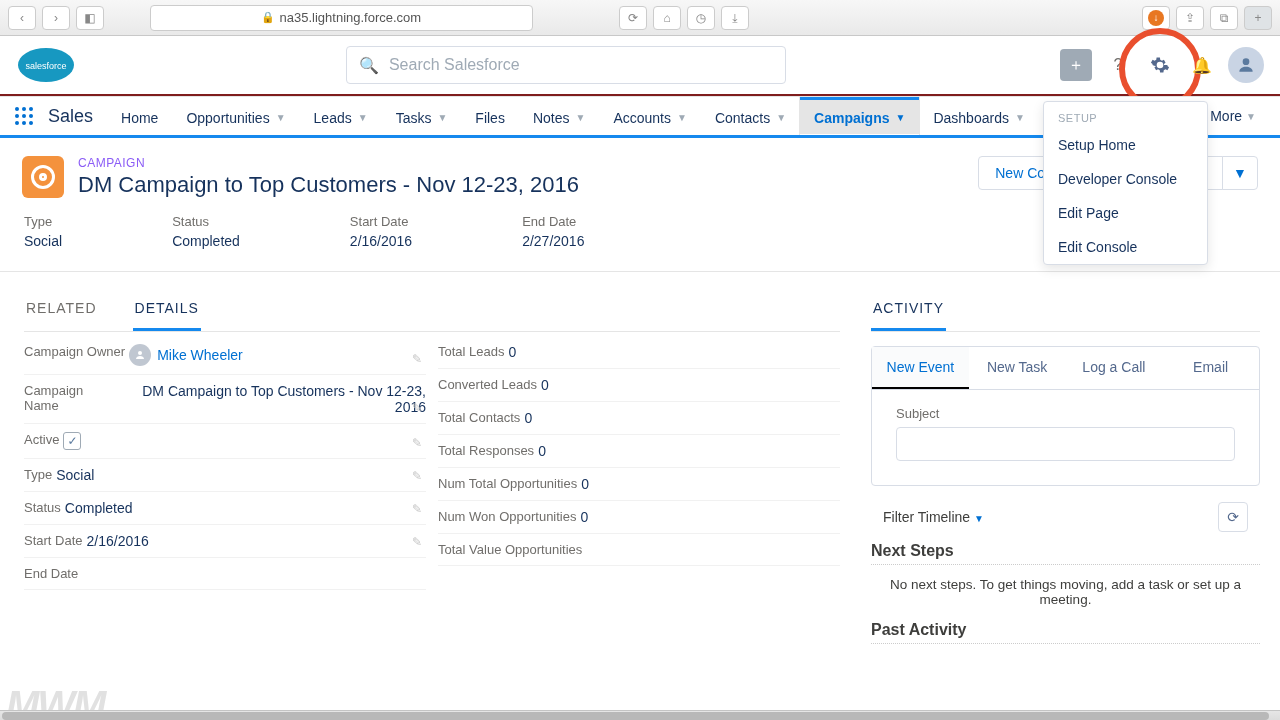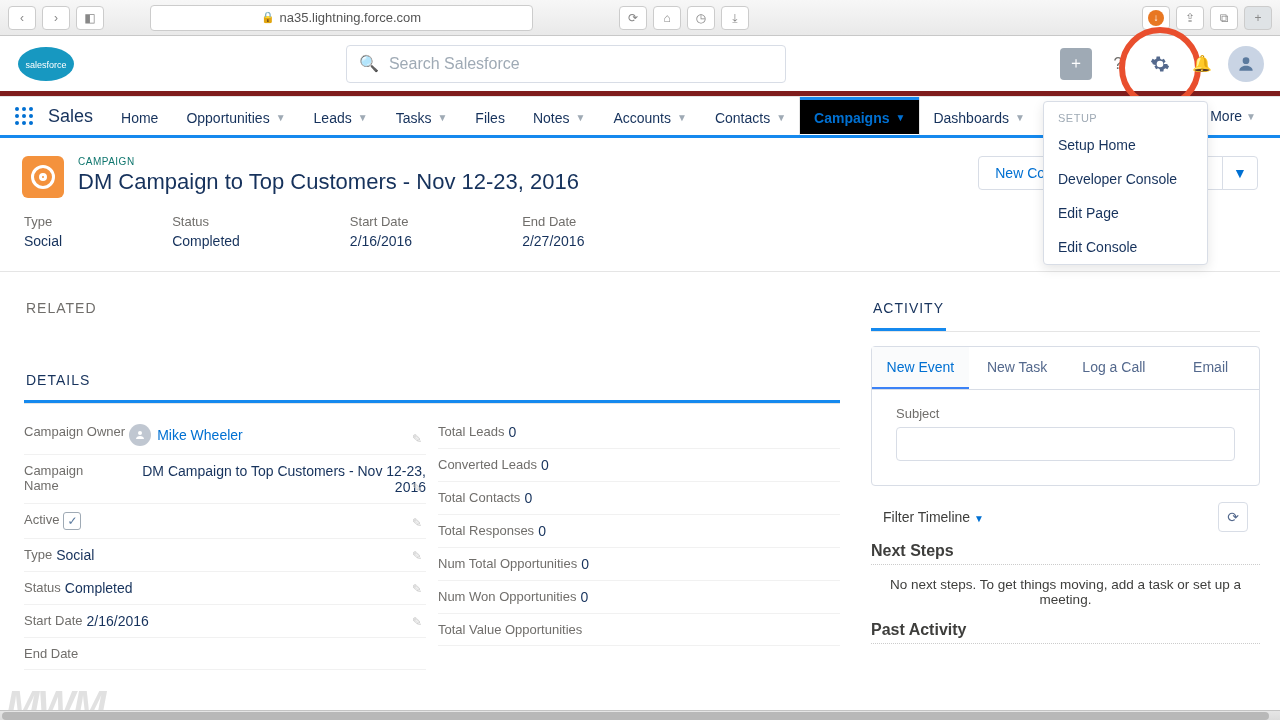--- a/index.html
+++ b/index.html
@@ -7,85 +7,85 @@
 
 
 .browser-bar { height: 36px; background: linear-gradient(#f7f7f7,#e9e9e9); border-bottom: 1px solid #c8c8c8; display:flex; align-items:center; padding:0 8px; gap:6px; }
 .bbtn { width:28px; height:24px; border:1px solid #ccc; border-radius:4px; background:#fff; display:flex; align-items:center; justify-content:center; color:#888; font-size:12px;}
 .url-bar { flex:1; height:26px; background:#fff; border:1px solid #ccc; border-radius:4px; margin:0 80px 0 40px; display:flex; align-items:center; justify-content:center; font-size:13px; color:#555; gap:4px;}
 .url-bar .lock { font-size:11px; color:#777; }
 .orange-dot{ width:28px; height:24px; border:1px solid #ccc; border-radius:4px; background:#fff; display:flex; align-items:center; justify-content:center;}
 .orange-dot span{ width:16px; height:16px; background:#e87722; border-radius:50%; display:flex; align-items:center; justify-content:center; color:#fff; font-size:10px;}
 
 
-.sf-header { height:60px; background:#fff; display:flex; align-items:center; padding:0 16px; position:relative; border-bottom:5px solid #7f1d1d;}
+.sf-header { height:60px; background:#fff; display:flex; align-items:center; padding:0 16px; position:relative; border-bottom:2px solid #7f1d1d;}
 .sf-cloud { width:60px; height:40px; }
 .search-wrap { margin-left: 270px; width:440px; height:38px; border:1px solid #d8dde6; border-radius:4px; display:flex; align-items:center; padding:0 12px; gap:10px; color:#706e6b;}
 .hdr-icons { margin-left:auto; display:flex; align-items:center; gap:10px; }
 .hdr-icn { width:32px; height:32px; border-radius:4px; display:flex; align-items:center; justify-content:center; color:#706e6b; background:transparent; font-size:16px; position:relative;}
 .hdr-icn.add { background:#9faab5; color:#fff; }
 .avatar-circ { width:36px; height:36px; border-radius:50%; background:#c9d4e4; display:flex; align-items:center; justify-content:center; color:#5b7a9e; }
 .gear-highlight { position:absolute; width:82px; height:82px; border:6px solid #e94f2e; border-radius:50%; top:-21px; left:-25px; pointer-events:none;}
 
 
 .sf-nav { height:42px; border-top:1px solid #e5e5e5; border-bottom:3px solid #1589ee; display:flex; align-items:stretch; padding:0 10px; background:#fff;}
 .nav-left { display:flex; align-items:center; gap:10px; padding-right:14px;}
 .waffle { width:28px; height:28px; display:flex; align-items:center; justify-content:center;}
 .waffle svg { width:20px; height:20px;}
 .nav-app { font-size:18px; color:#16325c; }
 .nav-item { display:flex; align-items:center; padding:0 14px; font-size:14px; color:#16325c; gap:6px; border-top:3px solid transparent; cursor:pointer; position:relative;}
-.nav-item.active { color:#0070d2; font-weight:600; border-top:3px solid #1589ee; background:#000000; box-shadow: inset 0 -1px 0 #fff, 1px 0 0 #e5e5e5, -1px 0 0 #e5e5e5; }
+.nav-item.active { color:#0070d2; font-weight:600; border-top:3px solid #1589ee; background:#e5e5e5; box-shadow: inset 0 -1px 0 #fff, 1px 0 0 #e5e5e5, -1px 0 0 #e5e5e5; }
 .chev { font-size:10px; color:#9faab5;}
 .nav-item.active .chev { color:#0070d2;}
 .nav-more { margin-left:auto; display:flex; align-items:center; padding:0 14px; font-size:14px; color:#16325c; gap:4px;}
 
 
 .page-head { padding:18px 22px 10px; display:flex; align-items:flex-start; }
 .obj-icon { width:42px; height:42px; border-radius:6px; background:#f4923d; display:flex; align-items:center; justify-content:center; margin-right:14px;}
 .obj-icon span{ width:24px; height:24px; border:3px solid #fff; border-radius:50%; display:block; position:relative;}
 .obj-icon span::after{ content:""; position:absolute; inset:5px; border:3px solid #fff; border-radius:50%;}
-.breadcrumb { font-size:10px; color:#0f766e; letter-spacing:0.5px;}
+.breadcrumb { font-size:12px; color:#8b5cf6; letter-spacing:0.5px;}
 .record-title { font-size:22px; color:#16325c; margin-top:2px; }
 .head-actions { margin-left:auto; display:flex; gap:0;}
 .btn { height:34px; padding:0 16px; border:1px solid #d8dde6; background:#fff; color:#0070d2; font-size:14px; display:flex; align-items:center; border-radius:4px;}
 .btn + .btn { margin-left:-1px; border-radius:0;}
 .btn:first-child{ border-radius:4px 0 0 4px;}
 .btn.caret { width:36px; padding:0; justify-content:center; border-radius:0 4px 4px 0; color:#0070d2;}
 
 
 .highlights { display:flex; padding:6px 24px 22px; gap:110px; border-bottom:1px solid #e5e5e5;}
 .hl-item .lbl{ font-size:13px; color:#706e6b; margin-bottom:4px;}
 .hl-item .val{ font-size:14px; color:#16325c;}
 
 
 .body { display:flex; padding:0 0 0 0; height: calc(720px - 36px - 60px - 42px - 72px - 56px); }
 .col-main { flex:1; padding: 18px 20px 0 24px; overflow:hidden; position:relative;}
 .col-side { width:420px; padding:18px 20px 0 10px; border-left:1px solid transparent;}
 
-.tabs { display:flex; gap:34px; border-bottom:1px solid #e5e5e5; margin-bottom:12px;flex-direction:column;}
+.tabs { display:flex; gap:34px; border-bottom:1px solid #e5e5e5; margin-bottom:4px;}
 .tab { padding:10px 2px 12px; font-size:14px; letter-spacing:1px; color:#706e6b; cursor:pointer;}
 .tab.active { color:#16325c; border-bottom:3px solid #1589ee; font-weight:500;}
 
 .detail-cols { display:flex; gap:12px;}
 .dc { flex:1; }
 .field { padding:8px 0 8px; border-bottom:1px solid #f1f1f1; position:relative; display:flex; gap:4px;}
 .field .flabel{ font-size:13px; color:#706e6b;}
 .field .fval{ font-size:14px; color:#16325c; display:flex; align-items:center; gap:6px;text-align:right;}
 .field .fval.link { color:#0070d2;}
 .edit-pencil{ position:absolute; right:4px; bottom:8px; color:#c4c4c4; font-size:12px;}
 .person-icn{ width:22px; height:22px; border-radius:50%; background:#c0c7d1; display:inline-flex; align-items:center; justify-content:center; color:#fff;}
 .checkbox { width:18px; height:18px; border:1px solid #9faab5; border-radius:3px; display:flex; align-items:center; justify-content:center; font-size:12px; color:#5b7a9e;}
 
 .side-tab { display:flex; border-bottom:1px solid #e5e5e5; margin-bottom:14px;align-items:center;}
 .side-tab .t{ padding:10px 2px 12px; font-size:14px; letter-spacing:1px; color:#16325c; border-bottom:3px solid #1589ee;}
 
 .act-card{ border:1px solid #d8dde6; border-radius:4px;}
 .act-tabs{ display:flex; border-bottom:1px solid #d8dde6;}
 .act-tab{ flex:1; text-align:center; padding:12px 4px; font-size:14px; color:#54698d; cursor:pointer;}
-.act-tab.active{ color:#0070d2; border-bottom:2px solid #3b82f6; background:#fafbfc;}
+.act-tab.active{ color:#0070d2; border-bottom:2px solid #000000; background:#fafbfc;}
 .act-body{ padding:16px 24px 24px;}
 .act-body label{ font-size:13px; color:#706e6b; display:block; margin-bottom:6px;}
 .act-input{ width:100%; height:34px; border:1px solid #d8dde6; border-radius:4px;}
 
 .filter-row{ display:flex; align-items:center; margin:16px 12px 10px; font-size:14px; color:#3e3e3c;}
 .filter-row .refresh{ margin-left:auto; width:30px; height:30px; border:1px solid #d8dde6; border-radius:4px; display:flex; align-items:center; justify-content:center; color:#54698d;}
 .section-h{ font-size:16px; font-weight:600; color:#3e3e3c; margin:8px 0 6px; border-bottom:1px dotted #ccc; padding-bottom:4px;}
 .helper{ font-size:13.5px; color:#3e3e3c; text-align:center; padding:6px 10px;}
 
 

